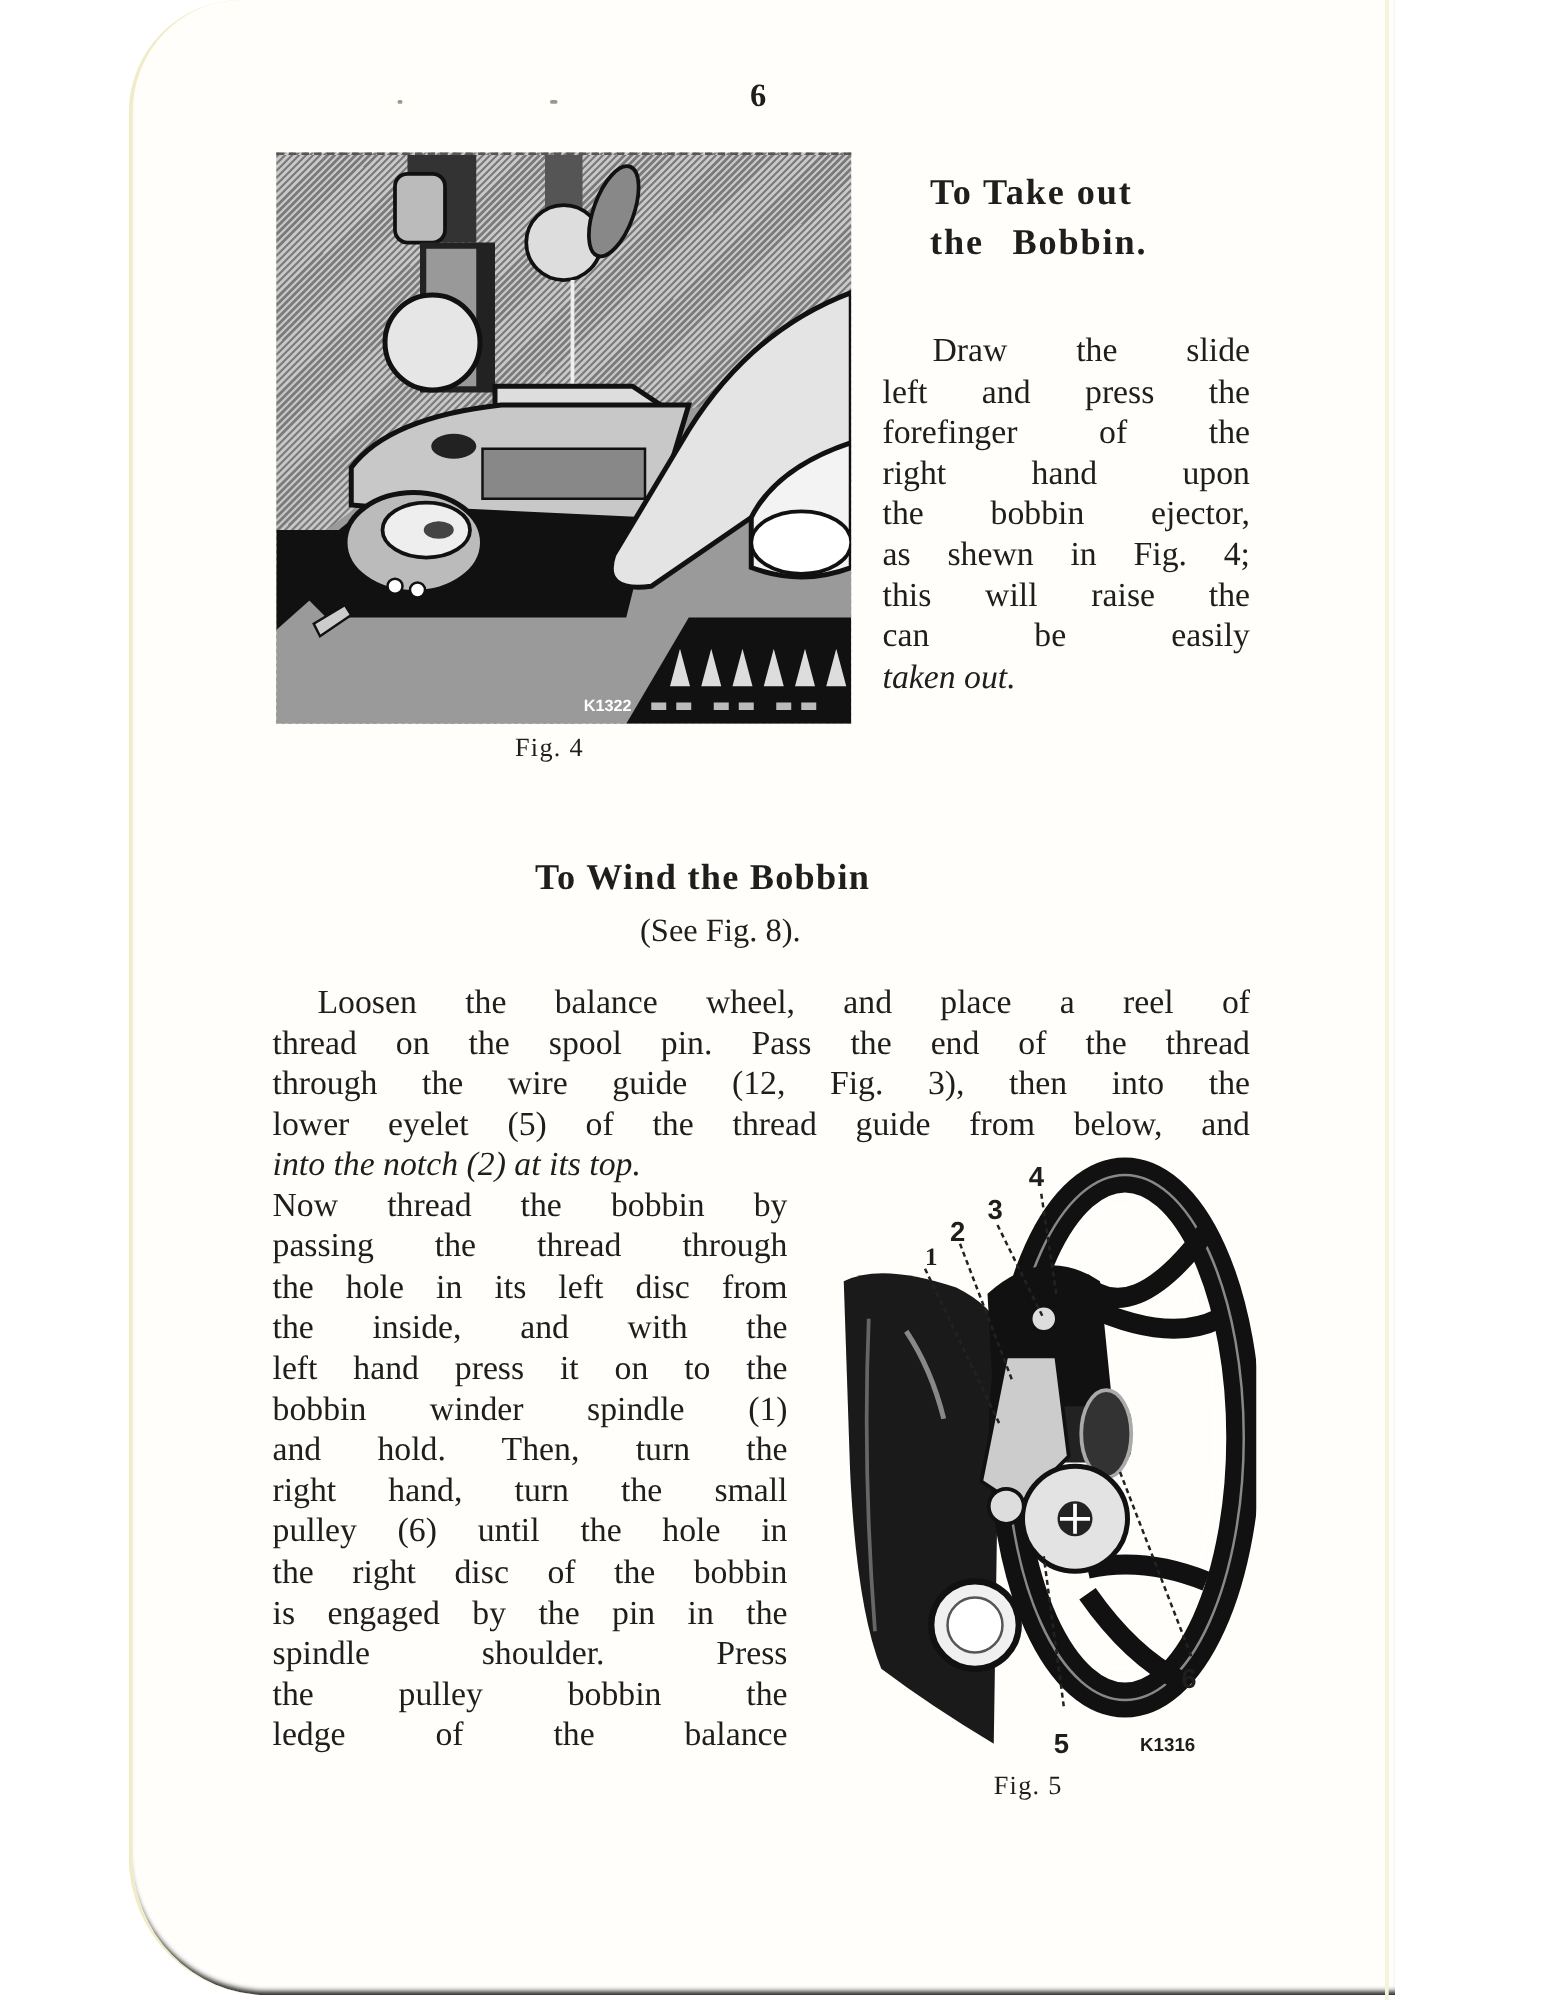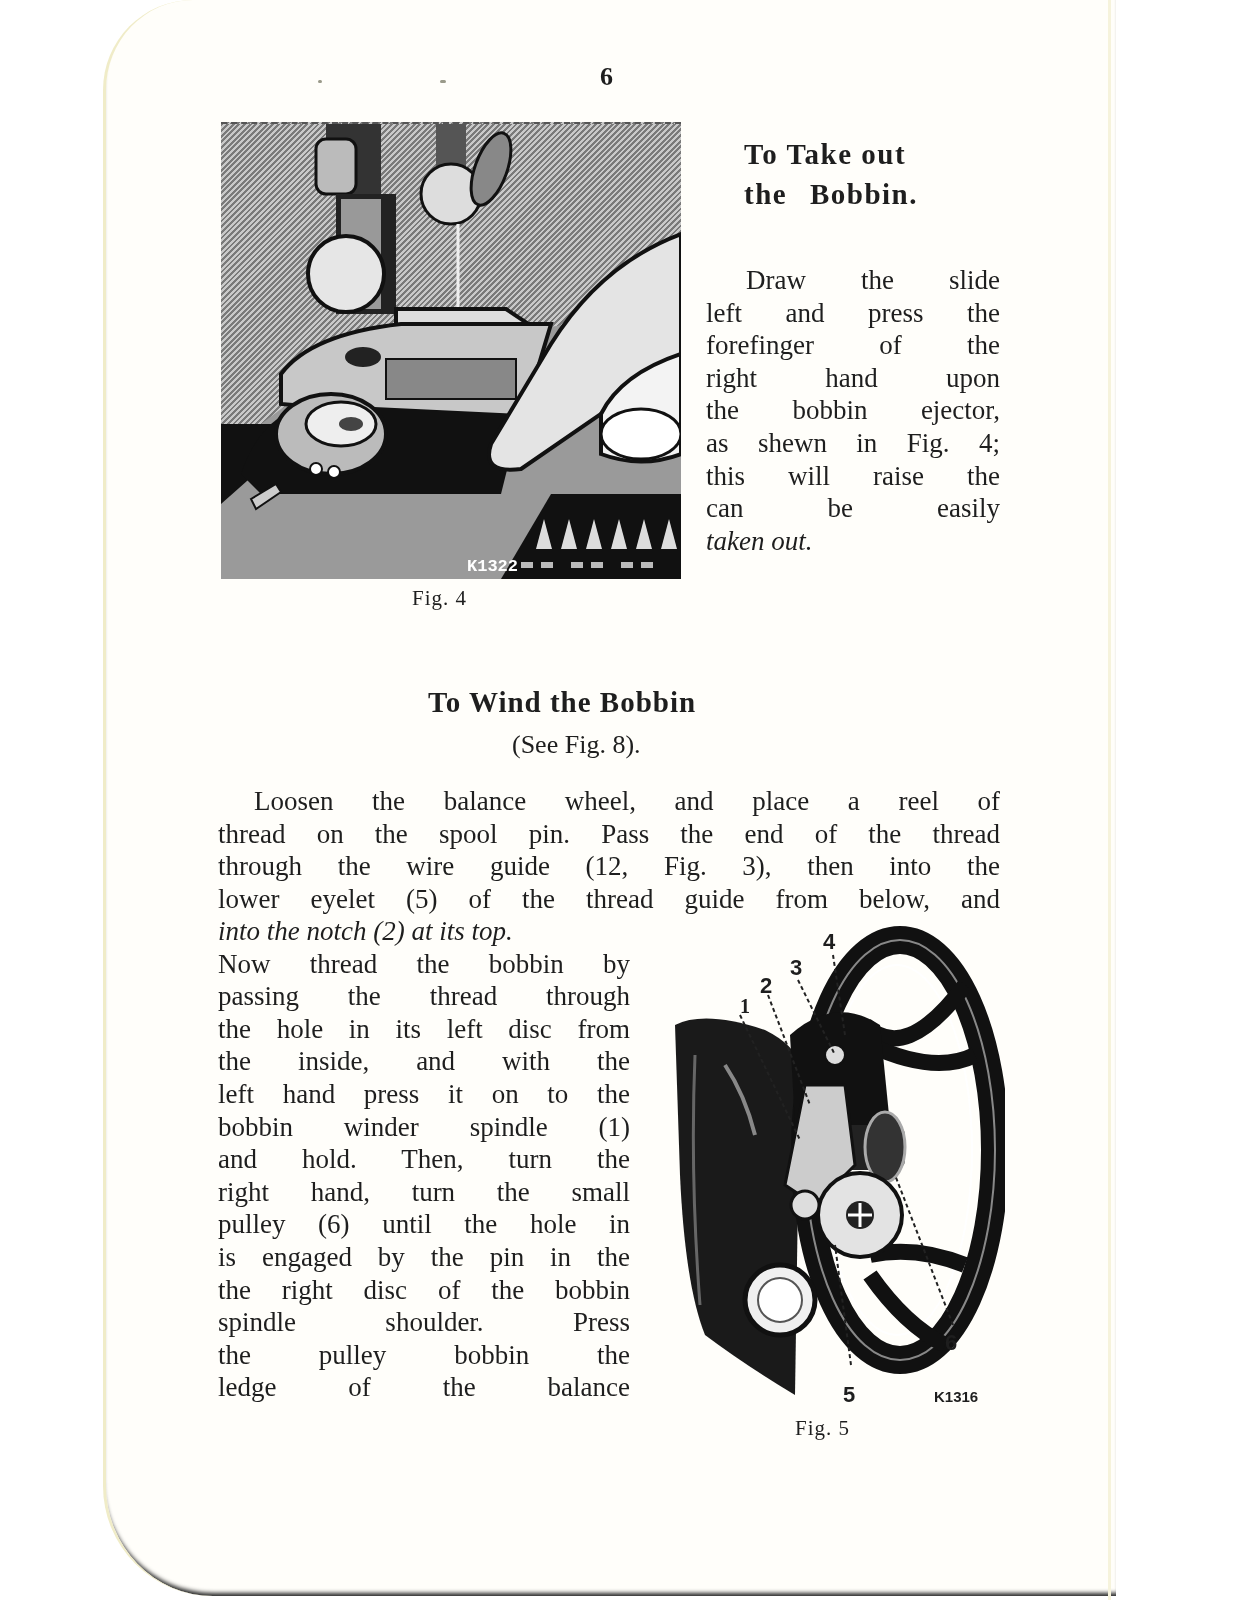--- a/index.html
+++ b/index.html
@@ -76,21 +76,21 @@
     </g>
     <g fill="#bbb">
       <rect x="300" y="438" width="12" height="6"></rect>
         <rect x="320" y="438" width="12" height="6"></rect>
       <rect x="350" y="438" width="12" height="6"></rect>
         <rect x="370" y="438" width="12" height="6"></rect>
       <rect x="400" y="438" width="12" height="6"></rect>
         <rect x="420" y="438" width="12" height="6"></rect>
     </g>
   </svg>
-  <span class="ref-code" style="left:246px;top:433px;font-size:17px;color:#fff;font-family:Liberation Mono, monospace;">K1322</span>
+  <span class="ref-code" style="left:246px;top:433px;font-size:13px;color:#fff;">K1322</span>
 </div>
 <div class="fig-caption" style="left:412px;top:586px;">Fig. 4</div>
 
 <div class="heading" style="left:744px;top:134px;">To Take out</div>
 <div class="heading" style="left:744px;top:174px;word-spacing:14px;">the Bobbin.</div>
 
 <div class="para" style="left:706px;top:244px;width:294px;margin-top:20px;">
   <span class="line" style="padding-left:40px;">Draw the slide</span>
   <span class="line">left and press the</span>
   <span class="line">forefinger of the</span>
@@ -116,22 +116,22 @@
   <span class="line last">into the notch (2) at its top.</span>
   <span class="line">Now thread the bobbin by</span>
   <span class="line">passing the thread through</span>
   <span class="line">the hole in its left disc from</span>
   <span class="line">the inside, and with the</span>
   <span class="line">left hand press it on to the</span>
   <span class="line">bobbin winder spindle (1)</span>
   <span class="line">and hold.   Then, turn the</span>
   <span class="line">right hand, turn the small</span>
   <span class="line">pulley (6) until the hole in</span>
+  <span class="line">the right disc of the bobbin</span>
   <span class="line">is engaged by the pin in the</span>
-  <span class="line">the right disc of the bobbin</span>
   <span class="line">spindle shoulder.     Press</span>
   <span class="line">the pulley bobbin the</span>
   <span class="line">ledge of the balance</span>
 </div>
 
 <div class="figure" style="left:665px;top:925px;width:340px;height:480px;">
   <svg width="340" height="480" viewBox="0 0 340 480">
 
     <path d="M10 100 Q40 85 100 105 Q130 120 135 140 L130 470 Q80 440 40 410 Q20 360 15 250 Z" fill="#1a1a1a"></path>
     <path d="M30 130 Q25 250 35 380" stroke="#666" stroke-width="3" fill="none"></path>
@@ -170,14 +170,14 @@
       <line x1="288" y1="400" x2="230" y2="250"></line>
     </g>
   </svg>
   <span class="callout" style="left:75px;top:70px;font-size:20px;font-family:'Liberation Serif',serif;">1</span>
   <span class="callout" style="left:95px;top:48px;">2</span>
   <span class="callout" style="left:125px;top:30px;">3</span>
   <span class="callout" style="left:158px;top:4px;">4</span>
   <span class="callout" style="left:178px;top:457px;">5</span>
   <span class="callout" style="left:280px;top:405px;">6</span>
 </div>
-<div class="ref-code" style="left:912px;top:1388px;font-size:15px;font-weight:bold;margin-left:22px;">K1316</div>
+<div class="ref-code" style="left:912px;top:1388px;font-size:15px;font-weight:bold;">K1316</div>
 <div class="fig-caption" style="left:795px;top:1416px;">Fig. 5</div>
 
 </body></html>

